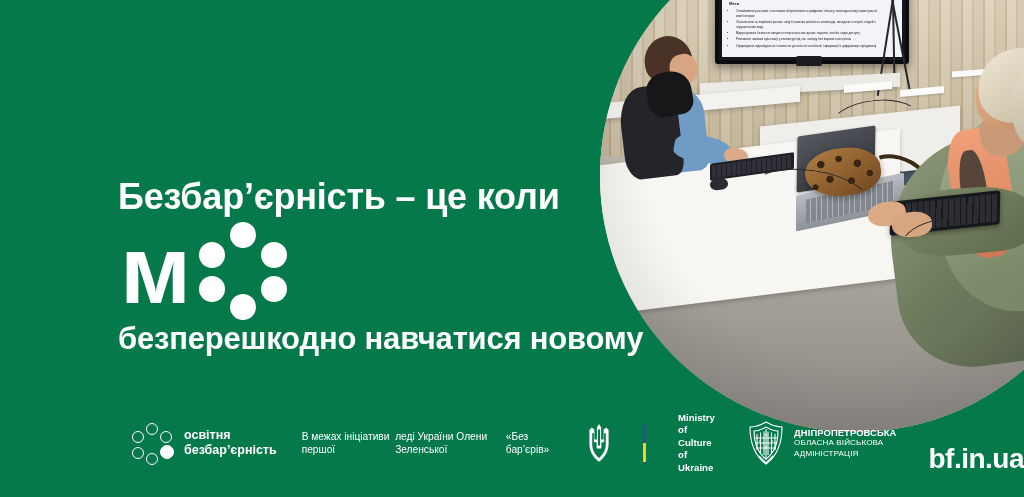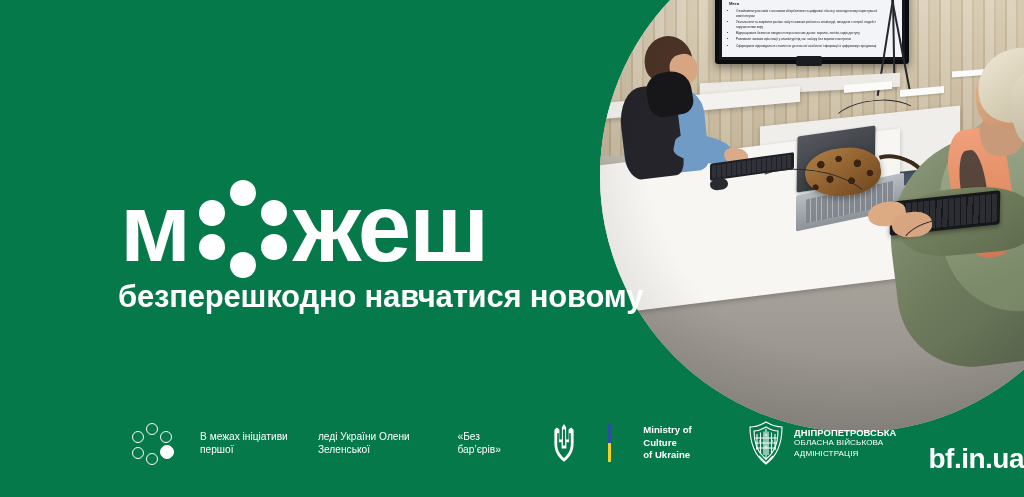--- a/index.html
+++ b/index.html
@@ -407,47 +407,51 @@
       <div class="p2-hand2"></div>
 
       <div class="cable cb1"></div>
       <div class="cable cb2"></div>
 
       <div class="photo-vignette"></div>
     </div>
   </div>
 
   <div class="headline">
+    <div class="line1">Безбар’єрність – це коли</div>
 
     <div class="word-row">
       <span class="mozh-part">м</span>
       <span class="dot-o">
         <span class="d1"></span>
         <span class="d2"></span>
         <span class="d3"></span>
         <span class="d4"></span>
         <span class="d5"></span>
         <span class="d6"></span>
       </span>
-      <span class="mozh-part">жеш</span>
     </div>
 
     <div class="line3">безперешкодно навчатися новому</div>
   </div>
 
   <div class="footer">
 
     <div class="f-item f-logo1">
       <span class="ring">
         <i class="r1"></i>
         <i class="r2"></i>
         <i class="r3"></i>
         <i class="r4"></i>
         <i class="r5"></i>
         <i class="r6"></i>
+      </span>
+      <span class="f-logo1-txt">
+        <div>освітня</div>
+        <div>безбар’єрність</div>
       </span>
     </div>
 
     <div class="f-item f-init">
       <div>В межах ініціативи першої</div>
       <div>леді України Олени Зеленської</div>
       <div>«Без бар’єрів»</div>
     </div>
 
     <div class="f-item f-min">

